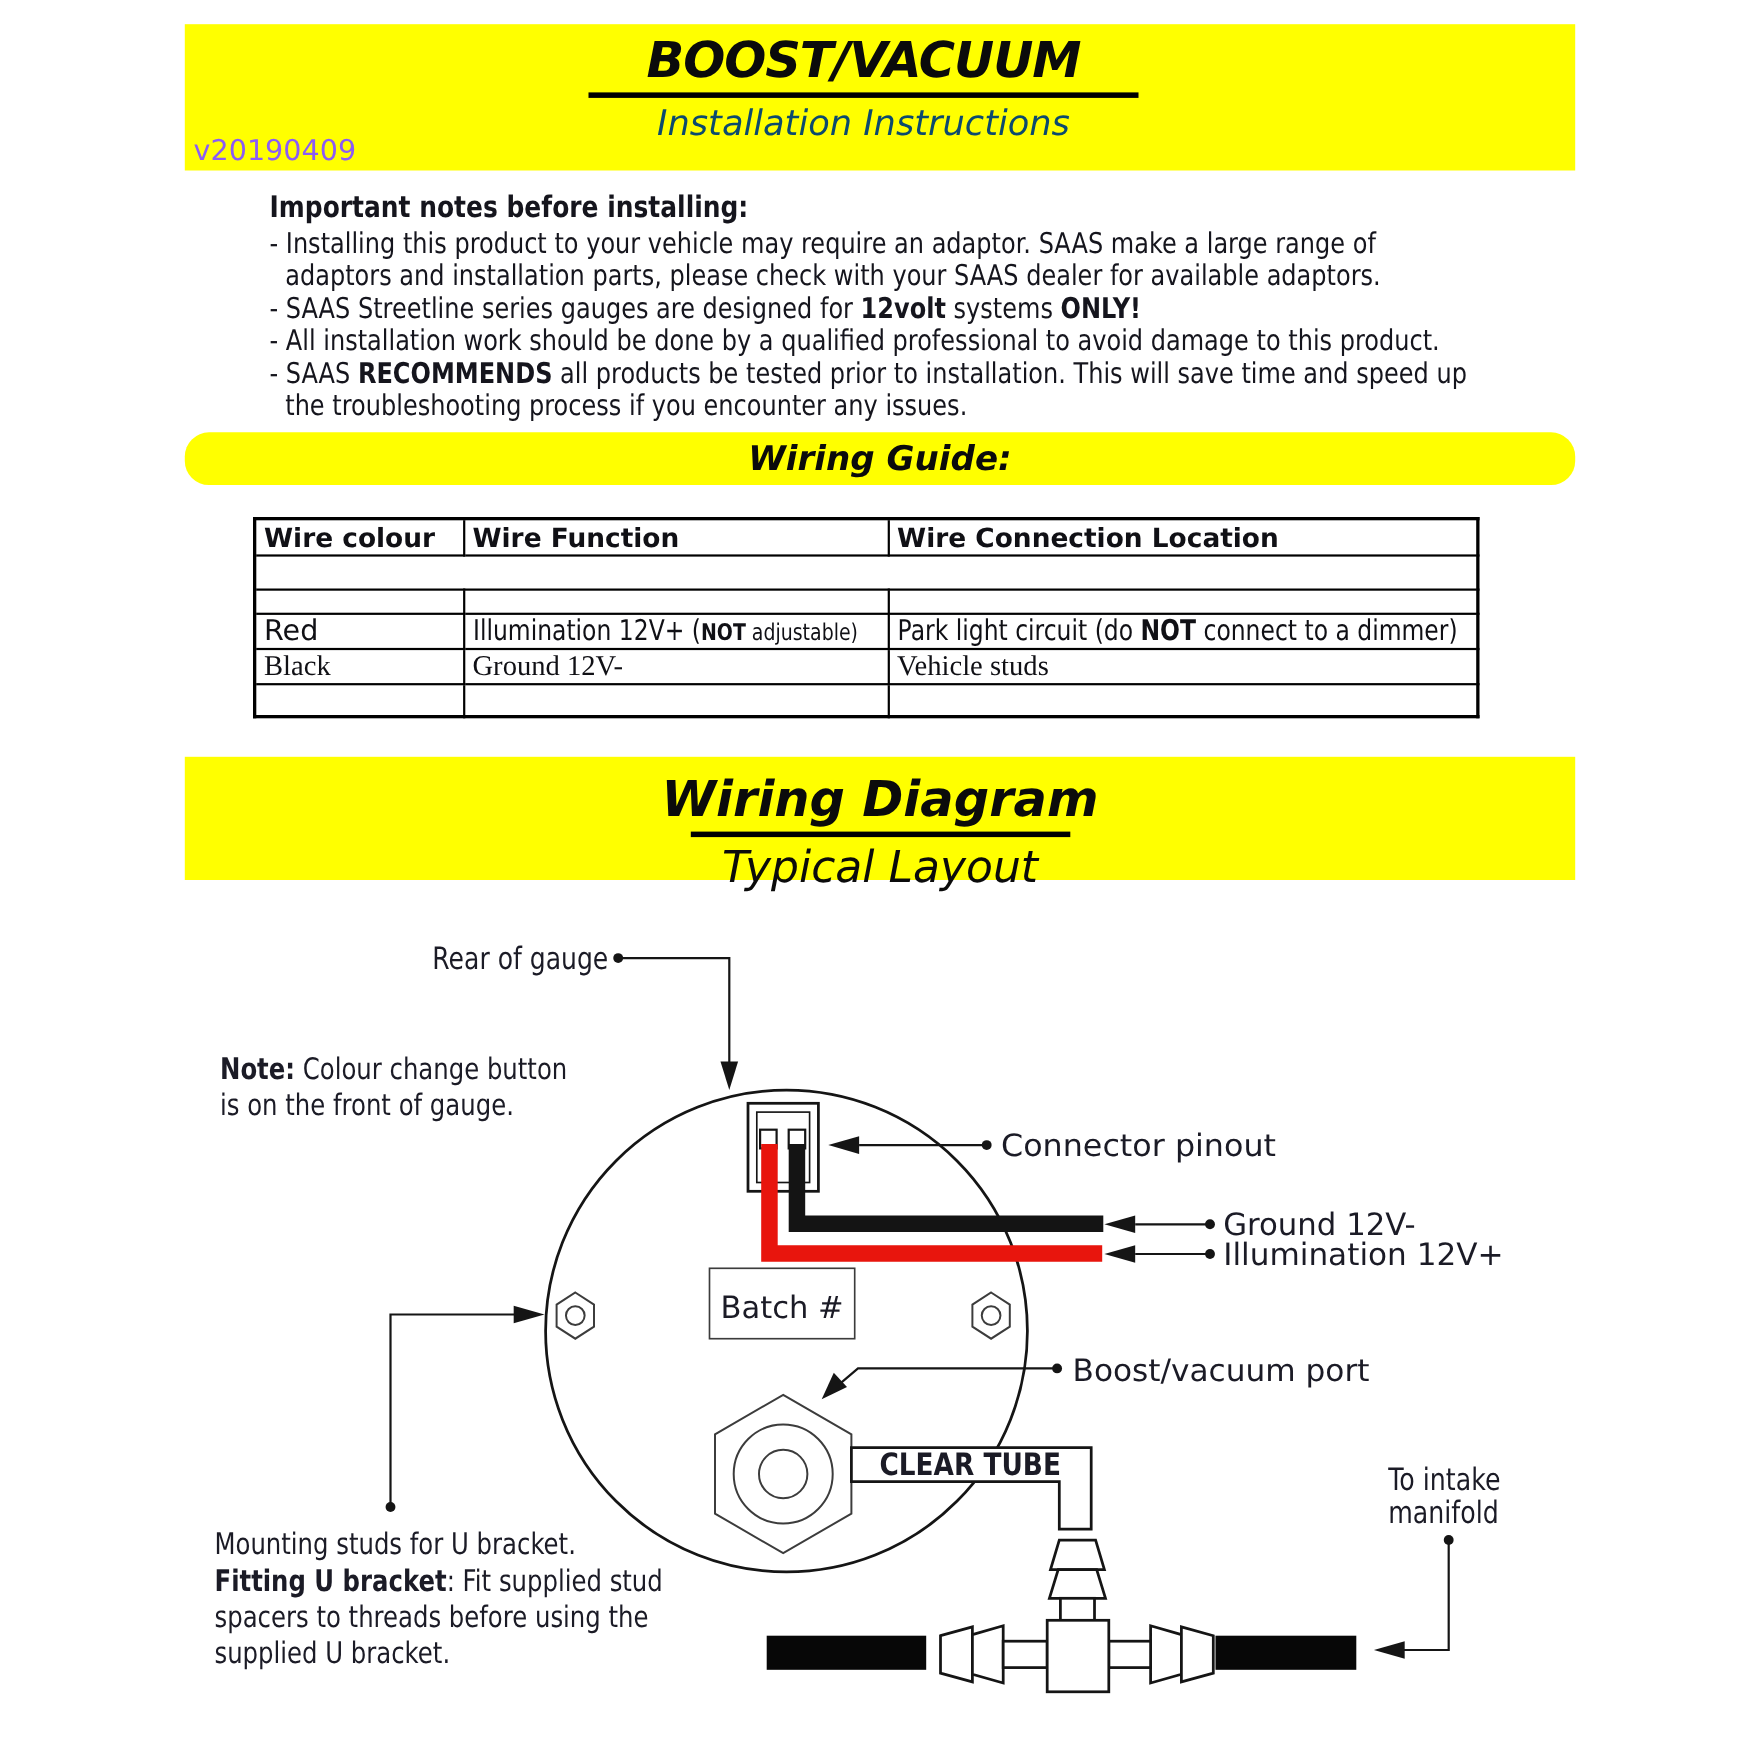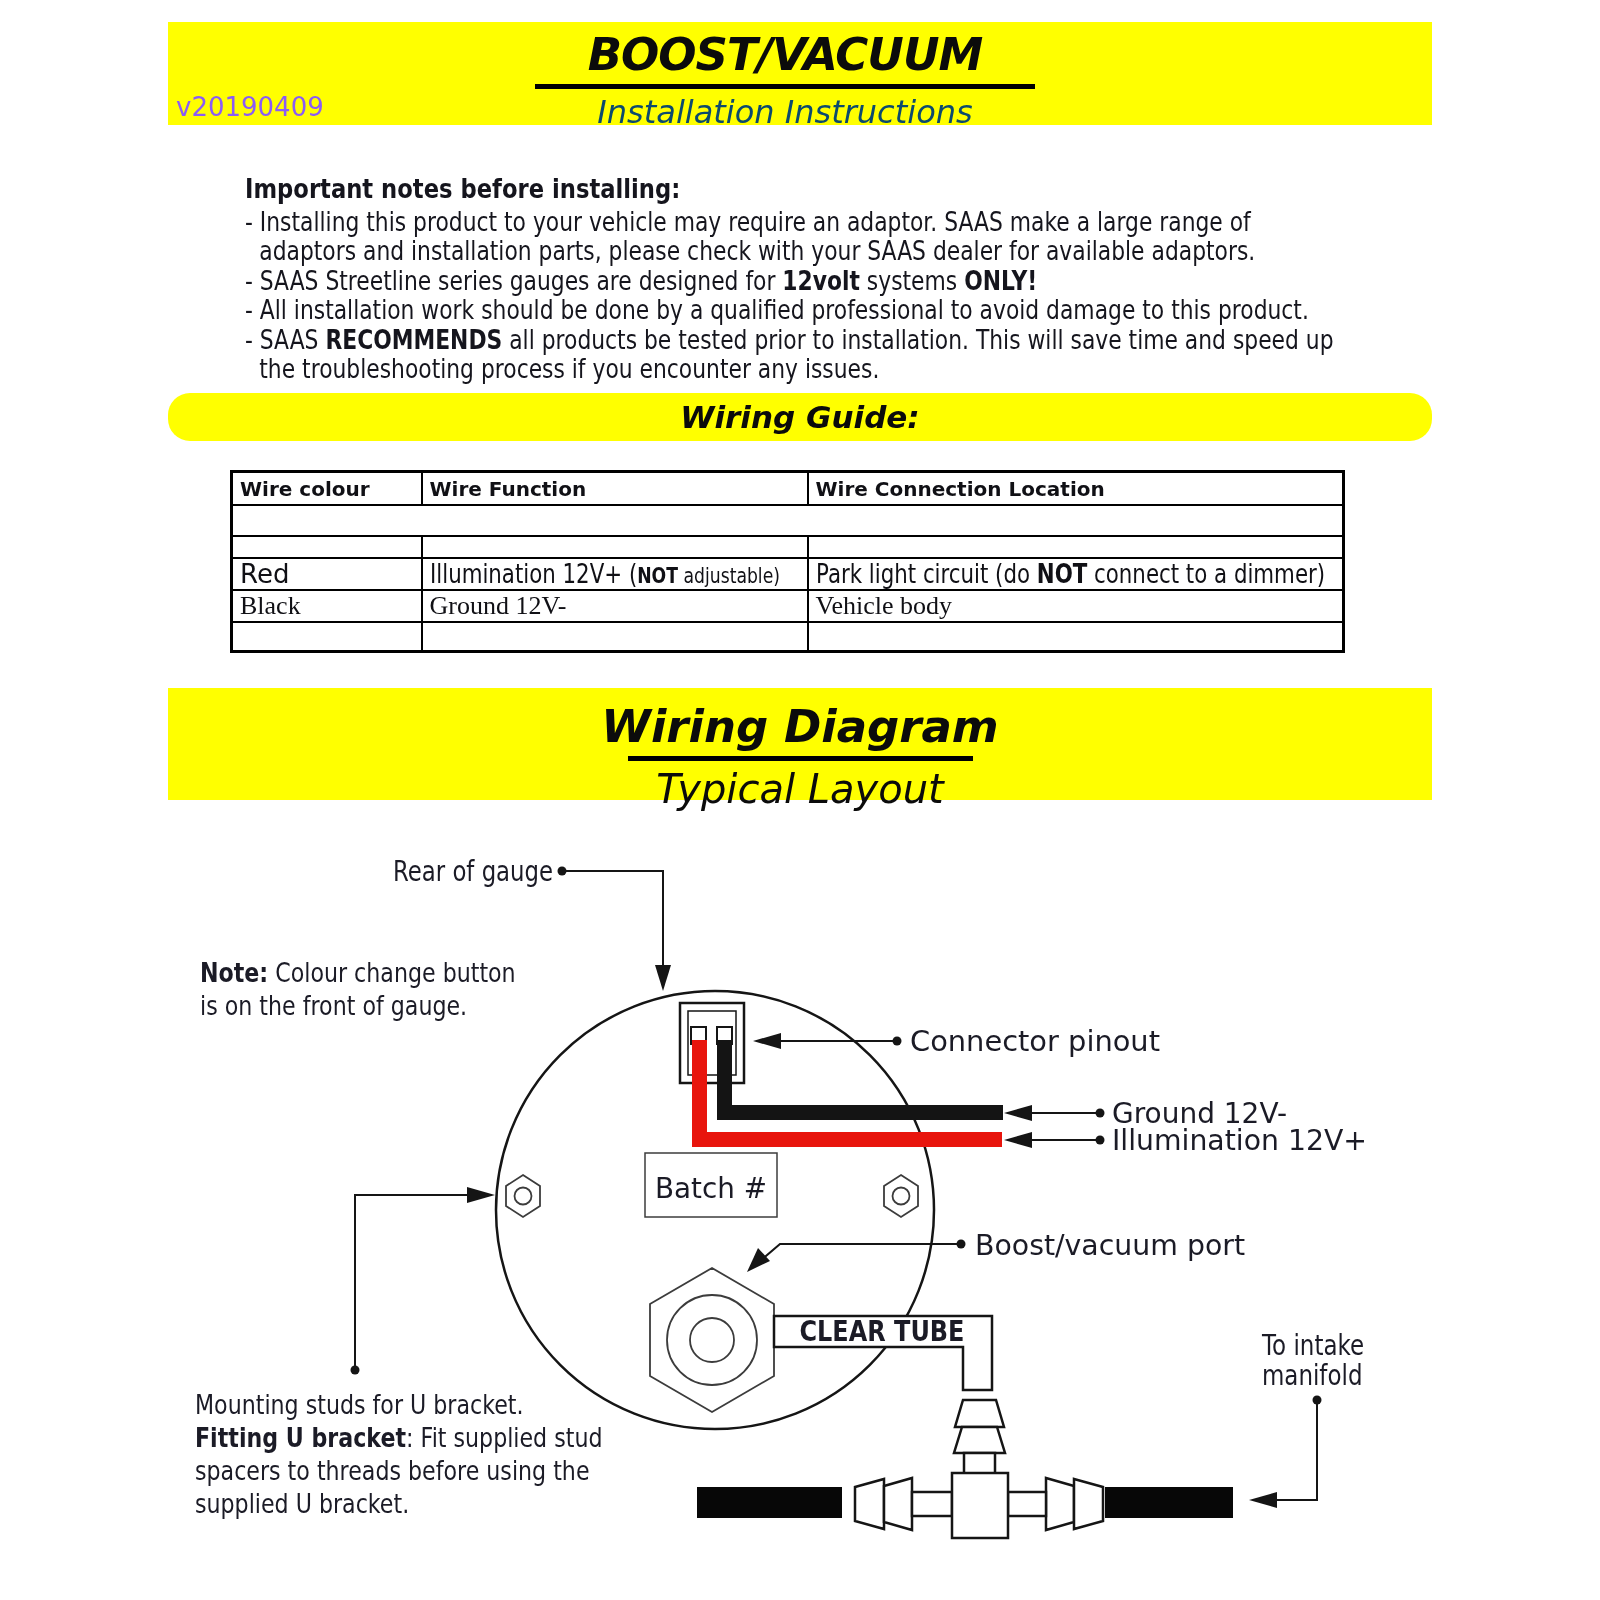--- a/index.html
+++ b/index.html
@@ -1,21 +1,21 @@
 <!DOCTYPE html>
 <html><head>
 <meta charset="utf-8">
 <style>
   html,body{margin:0;padding:0;}
   body{
     width:1600px;height:1600px;background:#ffffff;position:relative;
     font-family:"DejaVu Sans",sans-serif;color:#131318;overflow:hidden;
   }
   .banner{position:absolute;left:168px;width:1264px;background:#FFFF00;}
-  #banner-header{top:22px;height:103px;}
+  #banner-header{top:22px;height:133px;}
   .hdr-center{position:absolute;left:0;right:30px;top:6px;text-align:center;}
   .hdr-title{font-size:45px;font-weight:bold;font-style:italic;letter-spacing:-1px;color:#0b0b0b;}
   .hdr-rule{width:500px;height:5px;background:#000;margin:3px auto 4px auto;}
   .hdr-sub{font-size:32px;font-style:italic;color:#0c4a6e;}
   .hdr-right{position:absolute;right:14px;top:28px;text-align:right;font-size:26px;line-height:32px;color:#101015;}
   .hdr-version{position:absolute;left:8px;bottom:3px;font-size:26px;color:#8b5cf6;}
 
   .notes{position:absolute;left:245px;top:174px;width:1450px;font-size:26px;line-height:29.5px;
          transform:scaleX(0.84);transform-origin:0 0;color:#15151d;}
   .notes-heading{font-weight:bold;font-size:27px;margin-bottom:4px;}
@@ -23,21 +23,21 @@
   .nline.indent{padding-left:17px;}
   .b{font-weight:bold;}
 
   #banner-guide{top:393px;height:48px;text-align:center;border-radius:22px;}
   .guide-title{font-size:31px;font-weight:bold;font-style:italic;line-height:48px;color:#0b0b0b;}
 
   table.wiring{position:absolute;left:230px;top:470px;width:1112px;border-collapse:collapse;
                table-layout:fixed;font-size:26px;border:3px solid #000;color:#101015;}
   table.wiring th,table.wiring td{border:2px solid #000;padding:0 0 0 7px;text-align:left;
                vertical-align:middle;overflow:hidden;white-space:nowrap;}
-  table.wiring th{font-size:20px;height:31px;}
+  table.wiring th{font-size:24px;height:31px;}
   .r-merged td{height:29px;}
   .r-empty td{height:20px;border-bottom:3px solid #000;}
   .r-red td{height:26px;}
   .r-black td{height:27px;font-family:Liberation Serif, serif;}
   .r-last td{height:27px;}
   .small{font-size:21px;}
   .cx{display:inline-block;transform:scaleX(0.82);transform-origin:0 50%;white-space:nowrap;}
 
   #banner-diagram{top:688px;height:112px;text-align:center;}
   .diag-title{font-size:45px;font-weight:bold;font-style:italic;padding-top:12px;color:#0b0b0b;}
@@ -103,21 +103,21 @@
         <td></td>
       </tr>
   <tr class="r-red">
     <td>Red</td>
     <td><span class="cx"><span>Illumination 12V+ (</span><span class="b small">NOT</span><span class="small"> adjustable)</span></span></td>
     <td><span class="cx"><span>Park light circuit (do </span><span class="b">NOT</span><span> connect to a dimmer)</span></span></td>
   </tr>
   <tr class="r-black">
     <td>Black</td>
     <td>Ground 12V-</td>
-    <td>Vehicle body</td>
+    <td>Vehicle studs</td>
   </tr>
   <tr class="r-last">
         <td></td>
         <td></td>
         <td></td>
       </tr>
 </tbody>
   </table>
 
 <div class="banner" id="banner-diagram">

